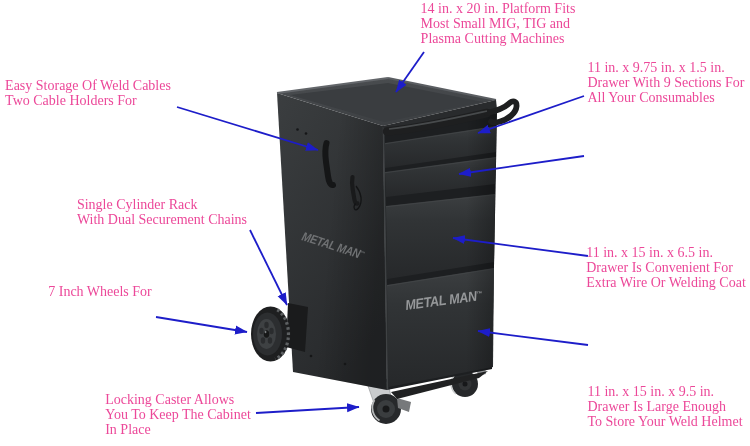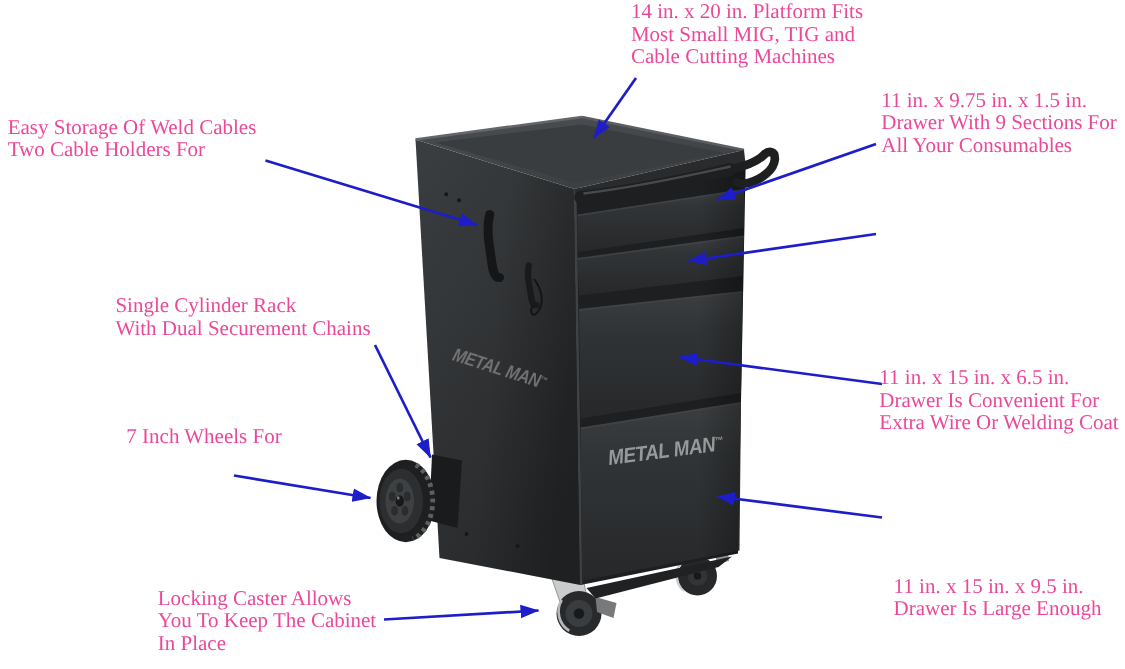--- a/index.html
+++ b/index.html
@@ -10,21 +10,21 @@
   .ann{position:absolute;font-size:14px;line-height:15px;text-align:left;
        white-space:nowrap;transform:translateX(-50%);color:#ec4899;}
   .arrow-line{stroke:var(--arrow-color,#1d1dc9);stroke-width:1.8;fill:none;}
   .arrow-head{fill:var(--arrow-color,#1d1dc9);}
   .logo{font-family:"Liberation Sans",sans-serif;font-weight:bold;font-style:italic;letter-spacing:-0.3px;}
   #ann-platform{left:498px;top:1px;}
   #ann-cable{left:88px;top:78px;}
   #ann-consumables{left:666px;top:60px;}
   #ann-handtools{left:666px;top:130px;}
   #ann-cylinder{left:162px;top:197px;}
-  #ann-wheels{left:100px;top:284px;margin-left:36px;}
+  #ann-wheels{left:100px;top:284px;}
   #ann-wire{left:666px;top:245px;}
   #ann-helmet{left:665px;top:337px;margin-top:47px;}
   #ann-caster{left:178px;top:392px;}
 </style>
 </head>
 <body>
 
 <div id="scene">
 <svg width="750" height="446" viewBox="0 0 750 446">
   <defs>
@@ -140,21 +140,21 @@
     <line class="arrow-line" x1="588" y1="345" x2="478" y2="331" marker-end="url(#ah)"></line>
     <line class="arrow-line" x1="250" y1="230" x2="287" y2="305" marker-end="url(#ah)"></line>
     <line class="arrow-line" x1="156" y1="317" x2="247" y2="332" marker-end="url(#ah)"></line>
     <line class="arrow-line" x1="256" y1="413" x2="359" y2="407" marker-end="url(#ah)"></line>
   </g>
 </svg>
 
 <div class="ann" id="ann-platform">
   <div>14 in. x 20 in. Platform Fits</div>
   <div>Most Small MIG, TIG and</div>
-  <div>Cable Cutting Machines</div>
+  <div>Plasma Cutting Machines</div>
 </div>
 <div class="ann" id="ann-cable">
   <div>Easy Storage Of Weld Cables</div>
   <div>Two Cable Holders For</div>
 </div>
 <div class="ann" id="ann-consumables">
   <div>11 in. x 9.75 in. x 1.5 in.</div>
   <div>Drawer With 9 Sections For</div>
   <div>All Your Consumables</div>
 </div>
@@ -166,19 +166,20 @@
   <div>7 Inch Wheels For</div>
 </div>
 <div class="ann" id="ann-wire">
   <div>11 in. x 15 in. x 6.5 in.</div>
   <div>Drawer Is Convenient For</div>
   <div>Extra Wire Or Welding Coat</div>
 </div>
 <div class="ann" id="ann-helmet">
   <div>11 in. x 15 in. x 9.5 in.</div>
   <div>Drawer Is Large Enough</div>
+  <div>To Store Your Weld Helmet</div>
 </div>
 <div class="ann" id="ann-caster">
   <div>Locking Caster Allows</div>
   <div>You To Keep The Cabinet</div>
   <div>In Place</div>
 </div>
 </div>
 
 </body></html>

